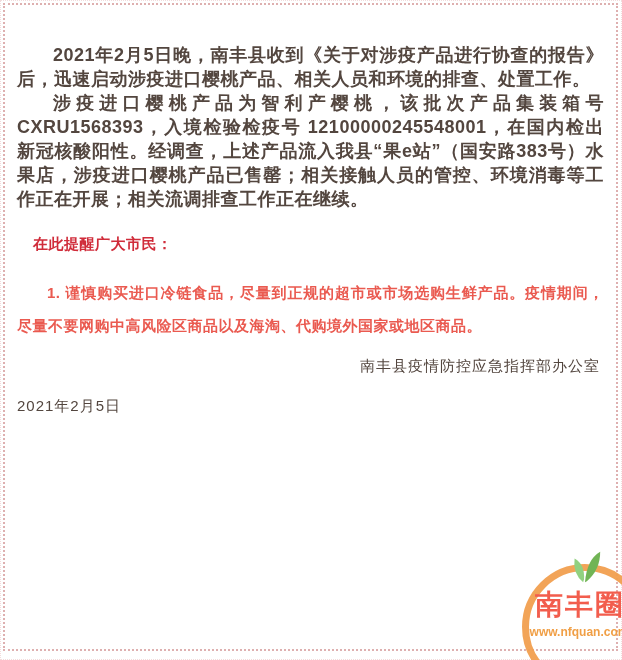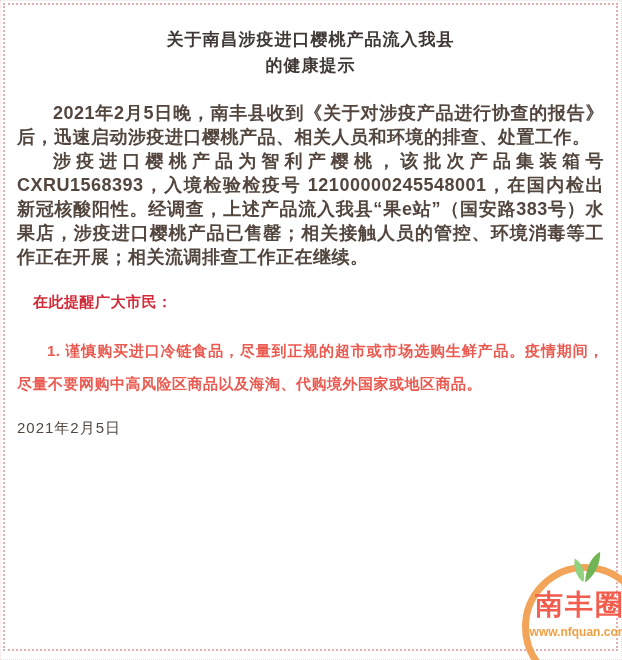--- a/index.html
+++ b/index.html
@@ -116,35 +116,32 @@
     color:var(--logo-url-orange);
     line-height:16px;
   }
 </style>
 </head>
 <body>
 
 <div class="outer-edge"></div>
 
 <div class="frame">
-  <h1 class="title">
-    <span>关于南昌涉疫进口樱桃产品流入我县</span>
-    <span>的健康提示</span>
-  </h1>
 
   <div class="body-block">
     <p class="para">2021年2月5日晚，南丰县收到《关于对涉疫产品进行协查的报告》后，迅速启动涉疫进口樱桃产品、相关人员和环境的排查、处置工作。</p>
     <p class="para">涉疫进口樱桃产品为智利产樱桃，该批次产品集装箱号 CXRU1568393，入境检验检疫号 12100000245548001，在国内检出新冠核酸阳性。经调查，上述产品流入我县“果e站”（国安路383号）水果店，涉疫进口樱桃产品已售罄；相关接触人员的管控、环境消毒等工作正在开展；相关流调排查工作正在继续。</p>
   </div>
 
   <div class="reminder">
     <p class="reminder-heading">在此提醒广大市民：</p>
     <p class="reminder-item">1. 谨慎购买进口冷链食品，尽量到正规的超市或市场选购生鲜产品。疫情期间，尽量不要网购中高风险区商品以及海淘、代购境外国家或地区商品。</p>
   </div>
 
+  <div class="signature">南丰县疫情防控应急指挥部办公室</div>
   <div class="date">2021年2月5日</div>
 </div>
 
 <div class="watermark">
   <div class="wm-circle"></div>
   <svg class="wm-leaf" viewBox="0 0 40 40" xmlns="http://www.w3.org/2000/svg">
     <path d="M18 36 Q7 27 9 11 Q20 17 19 33 Z" fill="var(--leaf-green-light)"></path>
     <path d="M20 36 Q22 12 36 4 Q36 23 22 35 Z" fill="var(--leaf-green)"></path>
   </svg>
   <div class="wm-name">南丰圈</div>

